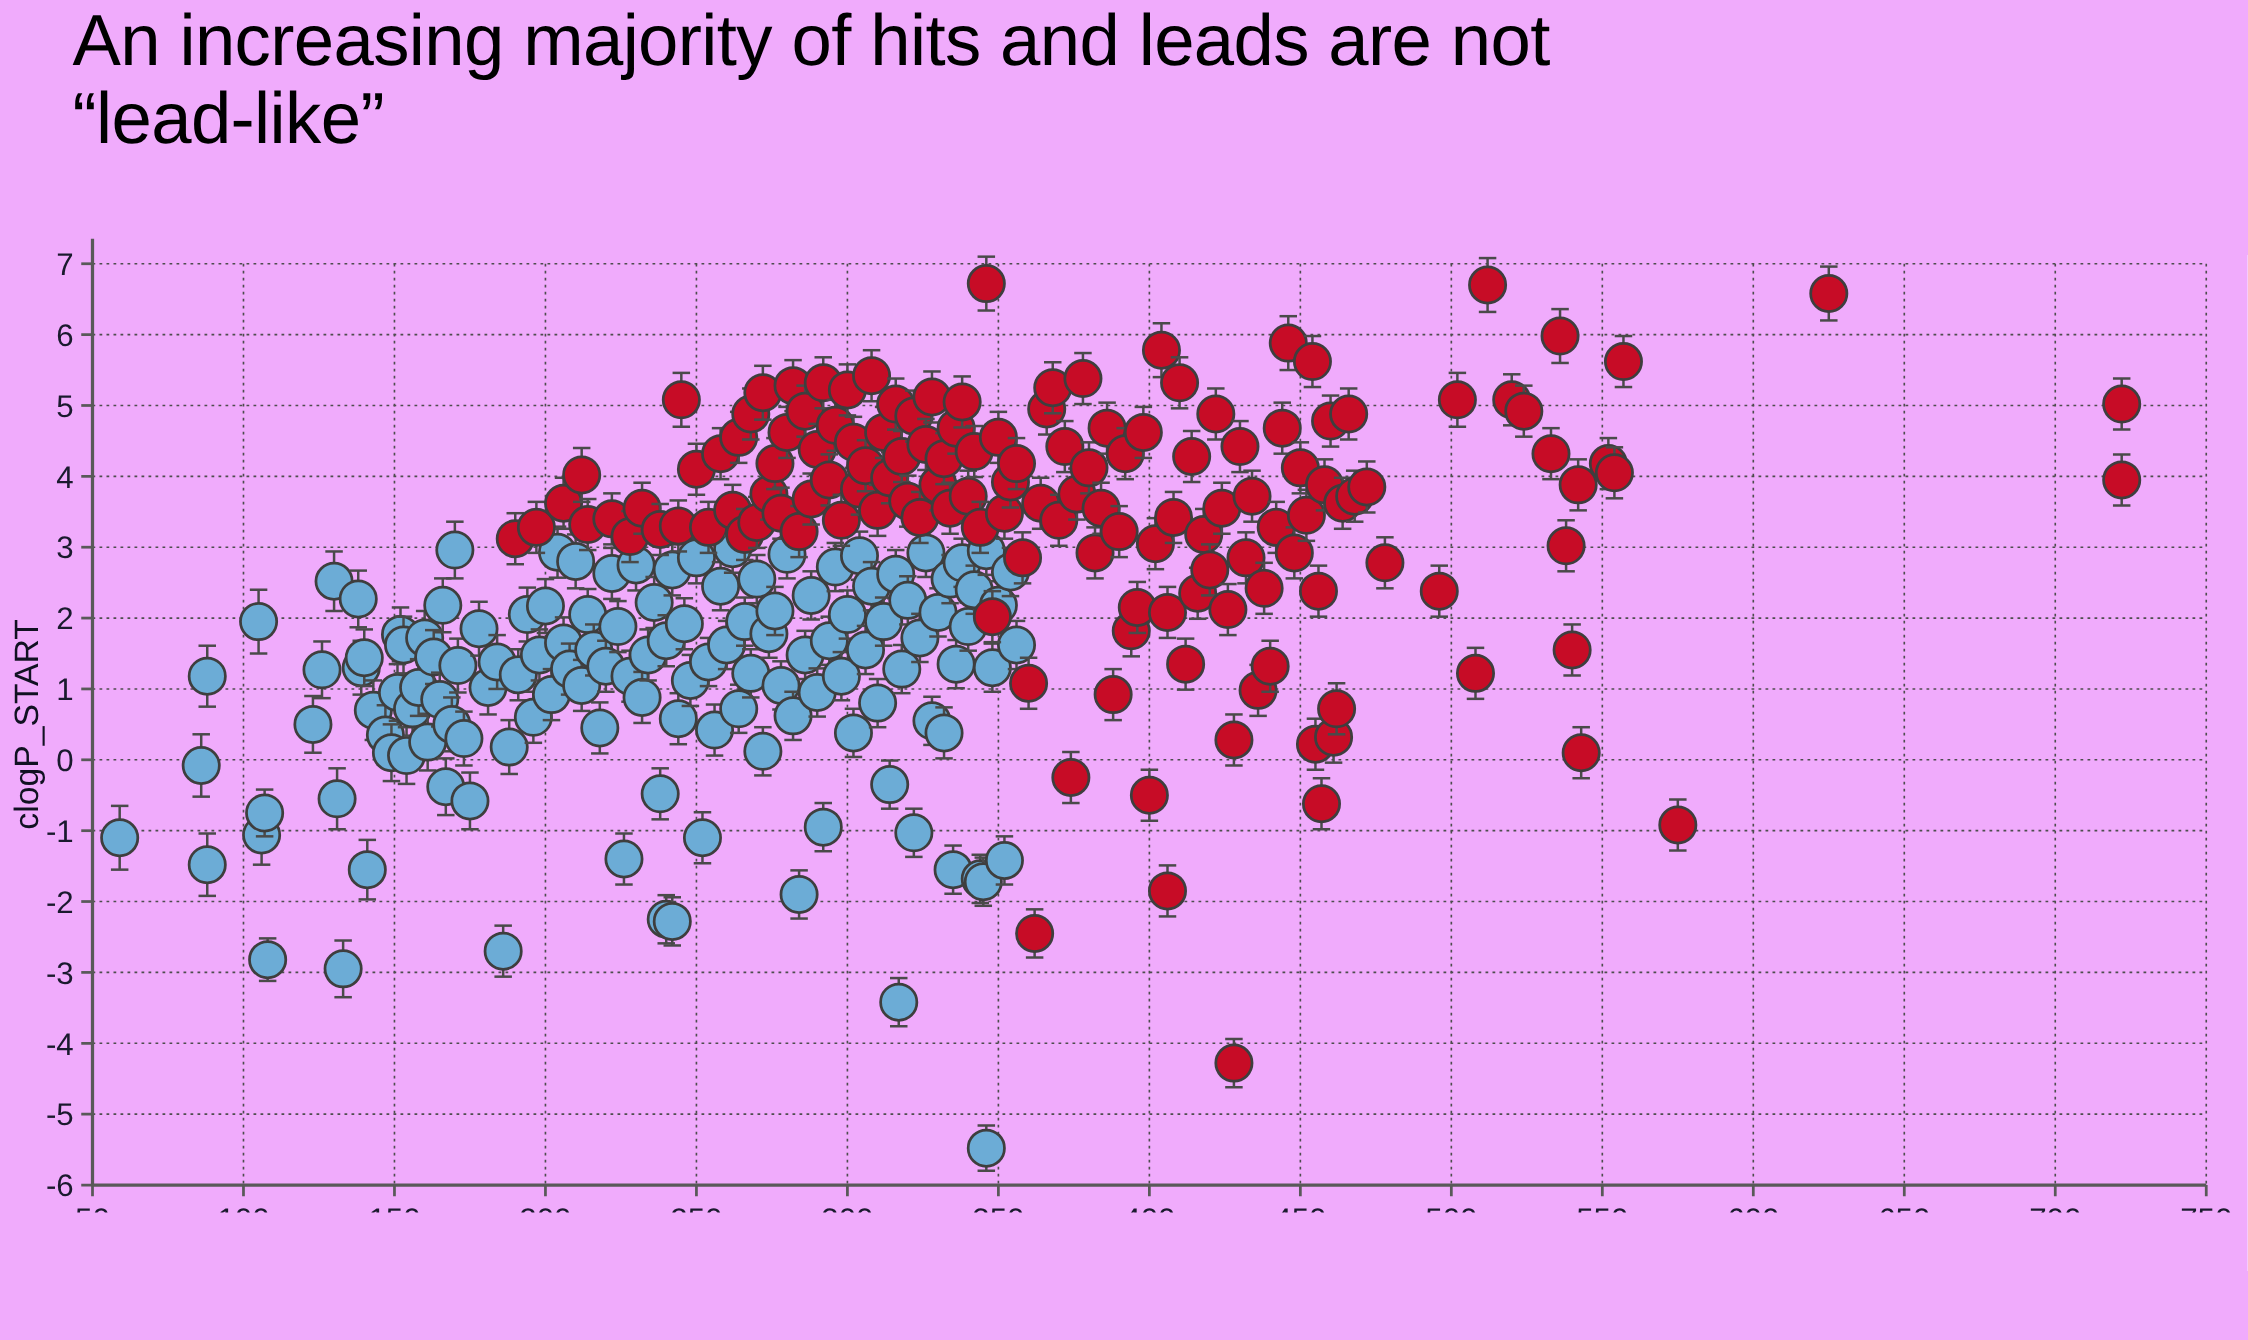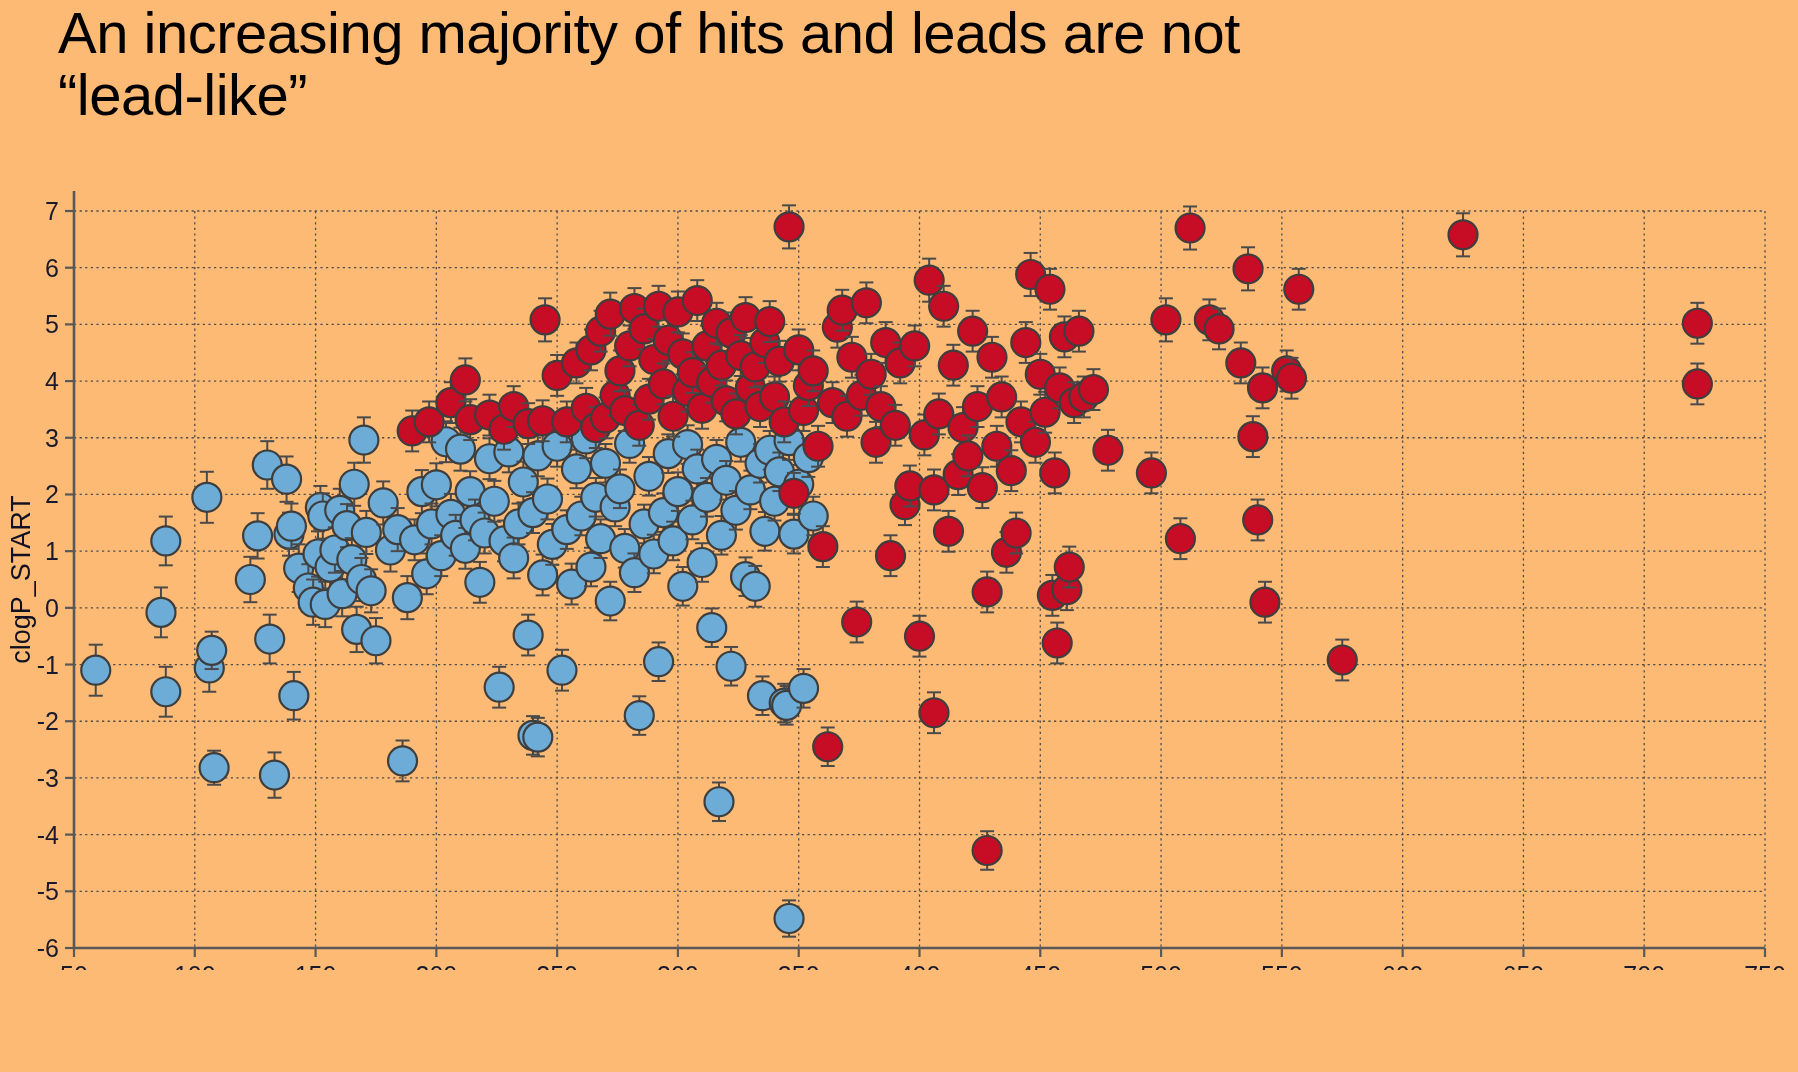--- a/index.html
+++ b/index.html
@@ -10,21 +10,21 @@
   body {
     width: 1798px;
     height: 1072px;
     overflow: hidden;
     font-family: "Liberation Sans", sans-serif;
   }
   #slide {
     position: relative;
     width: 1798px;
     height: 1072px;
-    background: #fdba74;
+    background: #f0abfc;
   }
   #title {
     position: absolute;
     left: 58px;
     top: 2px;
     width: 1640px;
     font-family: "Liberation Sans", sans-serif;
     font-size: 58px;
     line-height: 62px;
     font-weight: 400;

